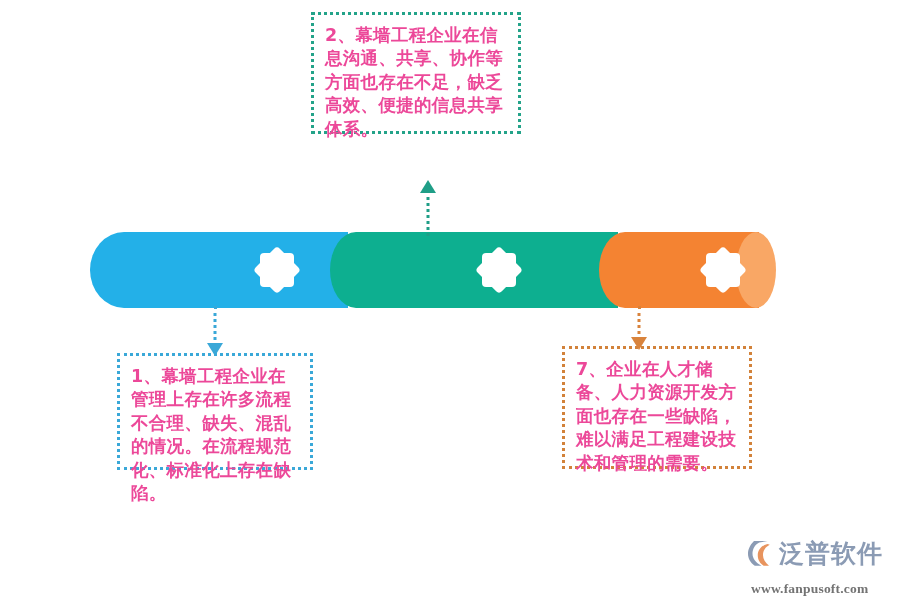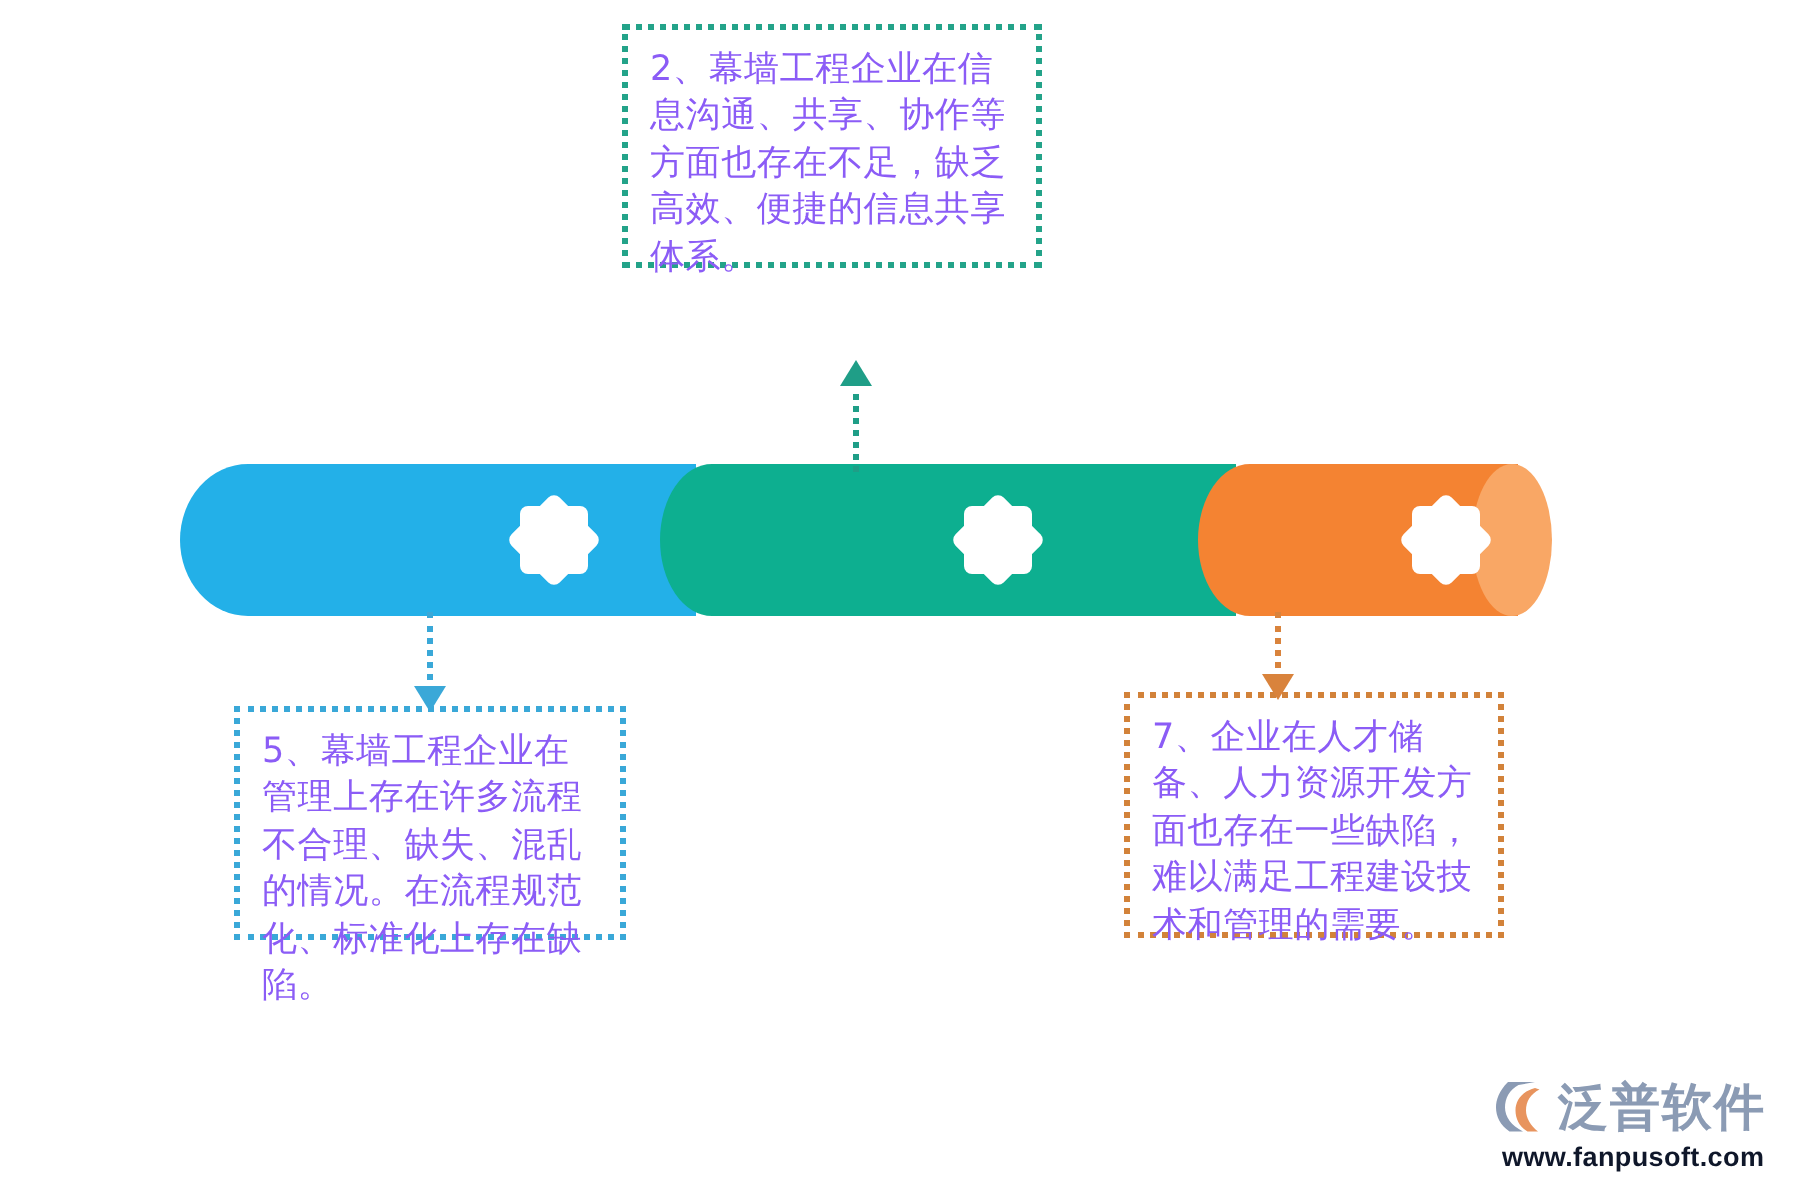--- a/index.html
+++ b/index.html
@@ -22,22 +22,22 @@
   }
 
   
   .callout {
     position: absolute;
     box-sizing: border-box;
     background: #ffffff;
     padding: 9px 10px 8px 11px;
     font-size: 17.5px;
     line-height: 1.34;
-    font-weight: normal;
-    color: #8b5cf6;
+    font-weight: bold;
+    color: #ec4899;
     letter-spacing: 0.3px;
   }
   .callout.teal   { border: 3px dotted #23a389; }
   .callout.blue   { border: 3px dotted #3aa8d8; }
   .callout.orange { border: 3px dotted #d2823a; }
 
   #callout-top {
     left: 311px;
     top: 12px;
     width: 210px;
@@ -224,40 +224,40 @@
     flex: none;
   }
   #logo-name {
     font-size: 25px;
     font-weight: bold;
     color: #8b9bb4;
     letter-spacing: 1px;
     line-height: 1;
   }
   #logo-url {
-    margin-top: 3px;
+    margin-top: 13px;
     margin-left: 6px;
     font-size: 13.5px;
     font-weight: bold;
-    color: #0f172a;
-    font-family: Liberation Sans, sans-serif;
+    color: #737373;
+    font-family: Liberation Serif, serif;
     letter-spacing: 0.2px;
   }
 </style>
 </head>
 <body>
 
 <div id="canvas">
 
   <div class="callout teal" id="callout-top">
     <p>2、幕墙工程企业在信息沟通、共享、协作等方面也存在不足，缺乏高效、便捷的信息共享体系。</p>
   </div>
 
   <div class="callout blue" id="callout-bottom-left">
-    <p>5、幕墙工程企业在管理上存在许多流程不合理、缺失、混乱的情况。在流程规范化、标准化上存在缺陷。</p>
+    <p>1、幕墙工程企业在管理上存在许多流程不合理、缺失、混乱的情况。在流程规范化、标准化上存在缺陷。</p>
   </div>
 
   <div class="callout orange" id="callout-bottom-right">
     <p>7、企业在人才储备、人力资源开发方面也存在一些缺陷，难以满足工程建设技术和管理的需要。</p>
   </div>
 
   <div id="tube">
     <div class="seg" id="seg-blue"></div>
     <div class="seg" id="seg-green"></div>
     <div class="seg" id="seg-orange"></div>

